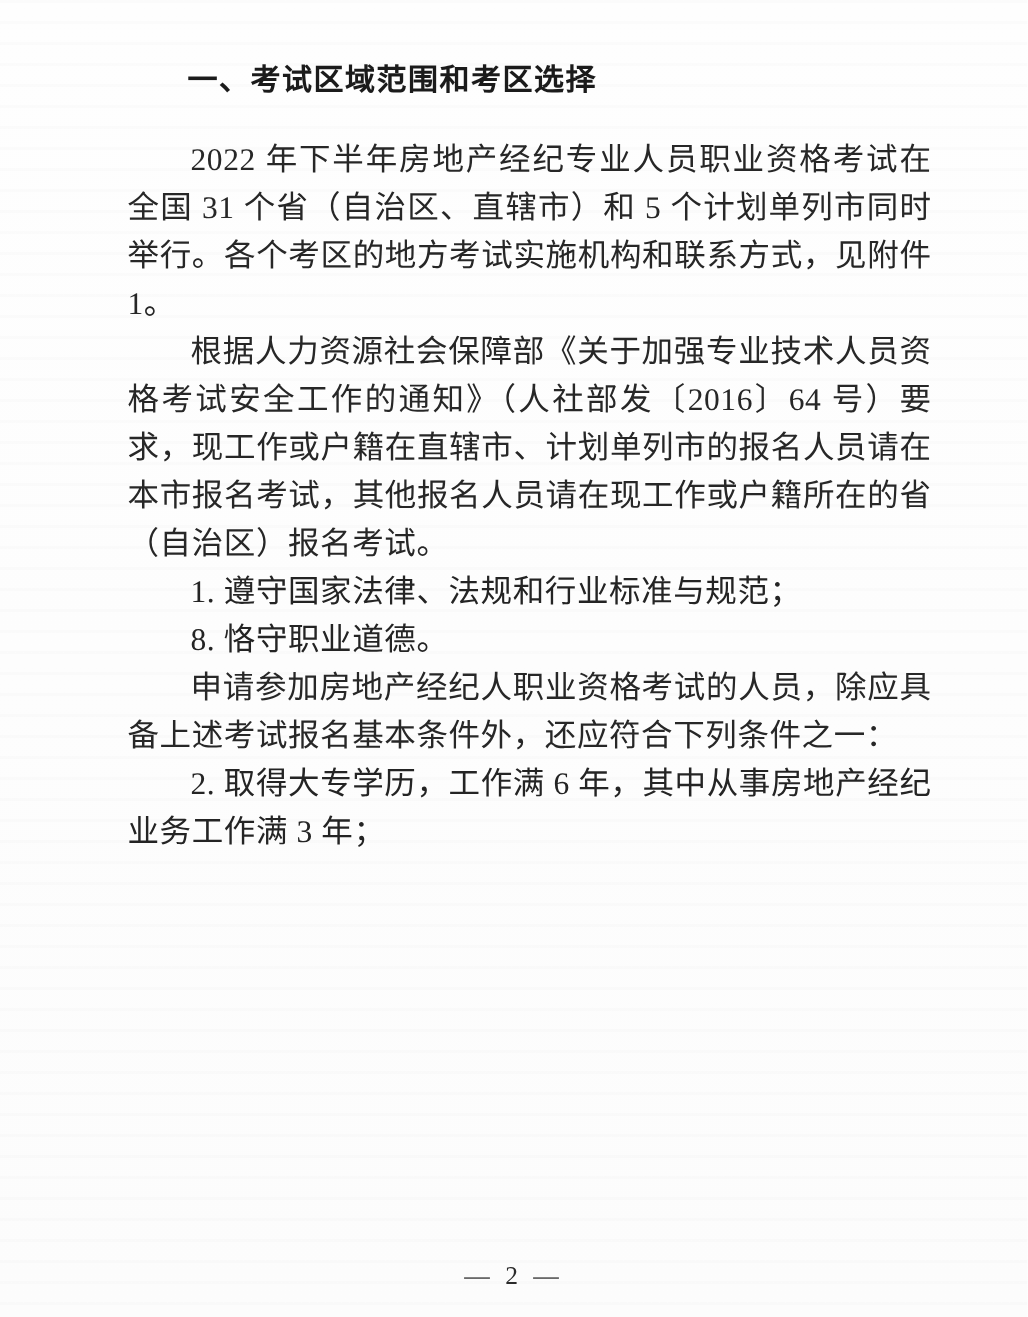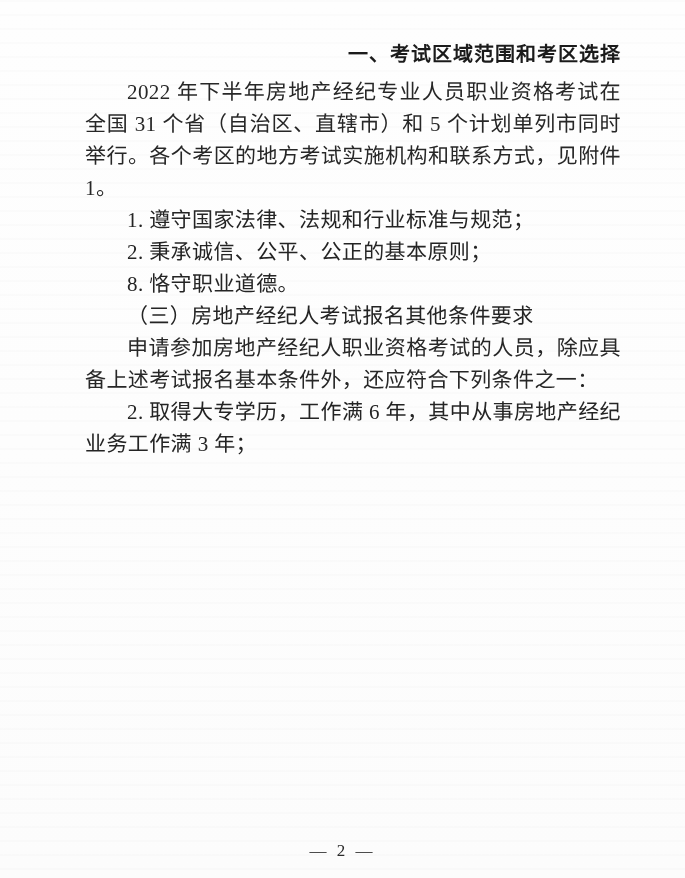--- a/index.html
+++ b/index.html
@@ -40,22 +40,21 @@
   }
   p.heading {
     font-family: "Liberation Sans", "DejaVu Sans", sans-serif;
     font-weight: 700;
     font-size: 20px;
     color: #1b1b1b;
     letter-spacing: 1px;
     text-align: left;
   }
   p.heading.first {
-    margin-bottom: 6px;
-    text-align: right;
+    margin-bottom: 20px;
   }
   p.subheading {
     color: #242424;
   }
   p.item {
     color: #242424;
   }
   .pagenum {
     position: absolute;
     left: 0;
@@ -67,21 +66,20 @@
     color: #2b2b2b;
   }
 </style>
 </head>
 <body>
 
 <div class="page">
   <div class="content">
     <p class="heading first">一、考试区域范围和考区选择</p>
     <p class="para">2022 年下半年房地产经纪专业人员职业资格考试在全国 31 个省（自治区、直辖市）和 5 个计划单列市同时举行。各个考区的地方考试实施机构和联系方式，见附件 1。</p>
+    <p class="para">根据人力资源社会保障部《关于加强专业技术人员资格考试安全工作的通知》（人社部发〔2016〕64 号）要求，现工作或户籍在直辖市、计划单列市的报名人员请在本市报名考试，其他报名人员请在现工作或户籍所在的省（自治区）报名考试。</p>
     <p class="item">1. 遵守国家法律、法规和行业标准与规范；</p>
-    <p class="item">2. 秉承诚信、公平、公正的基本原则；</p>
     <p class="item">8. 恪守职业道德。</p>
-    <p class="subheading">（三）房地产经纪人考试报名其他条件要求</p>
     <p class="para">申请参加房地产经纪人职业资格考试的人员，除应具备上述考试报名基本条件外，还应符合下列条件之一：</p>
     <p class="item">2. 取得大专学历，工作满 6 年，其中从事房地产经纪业务工作满 3 年；</p>
   </div>
   <div class="pagenum">— 2 —</div>
 </div>
 
 </body></html>

